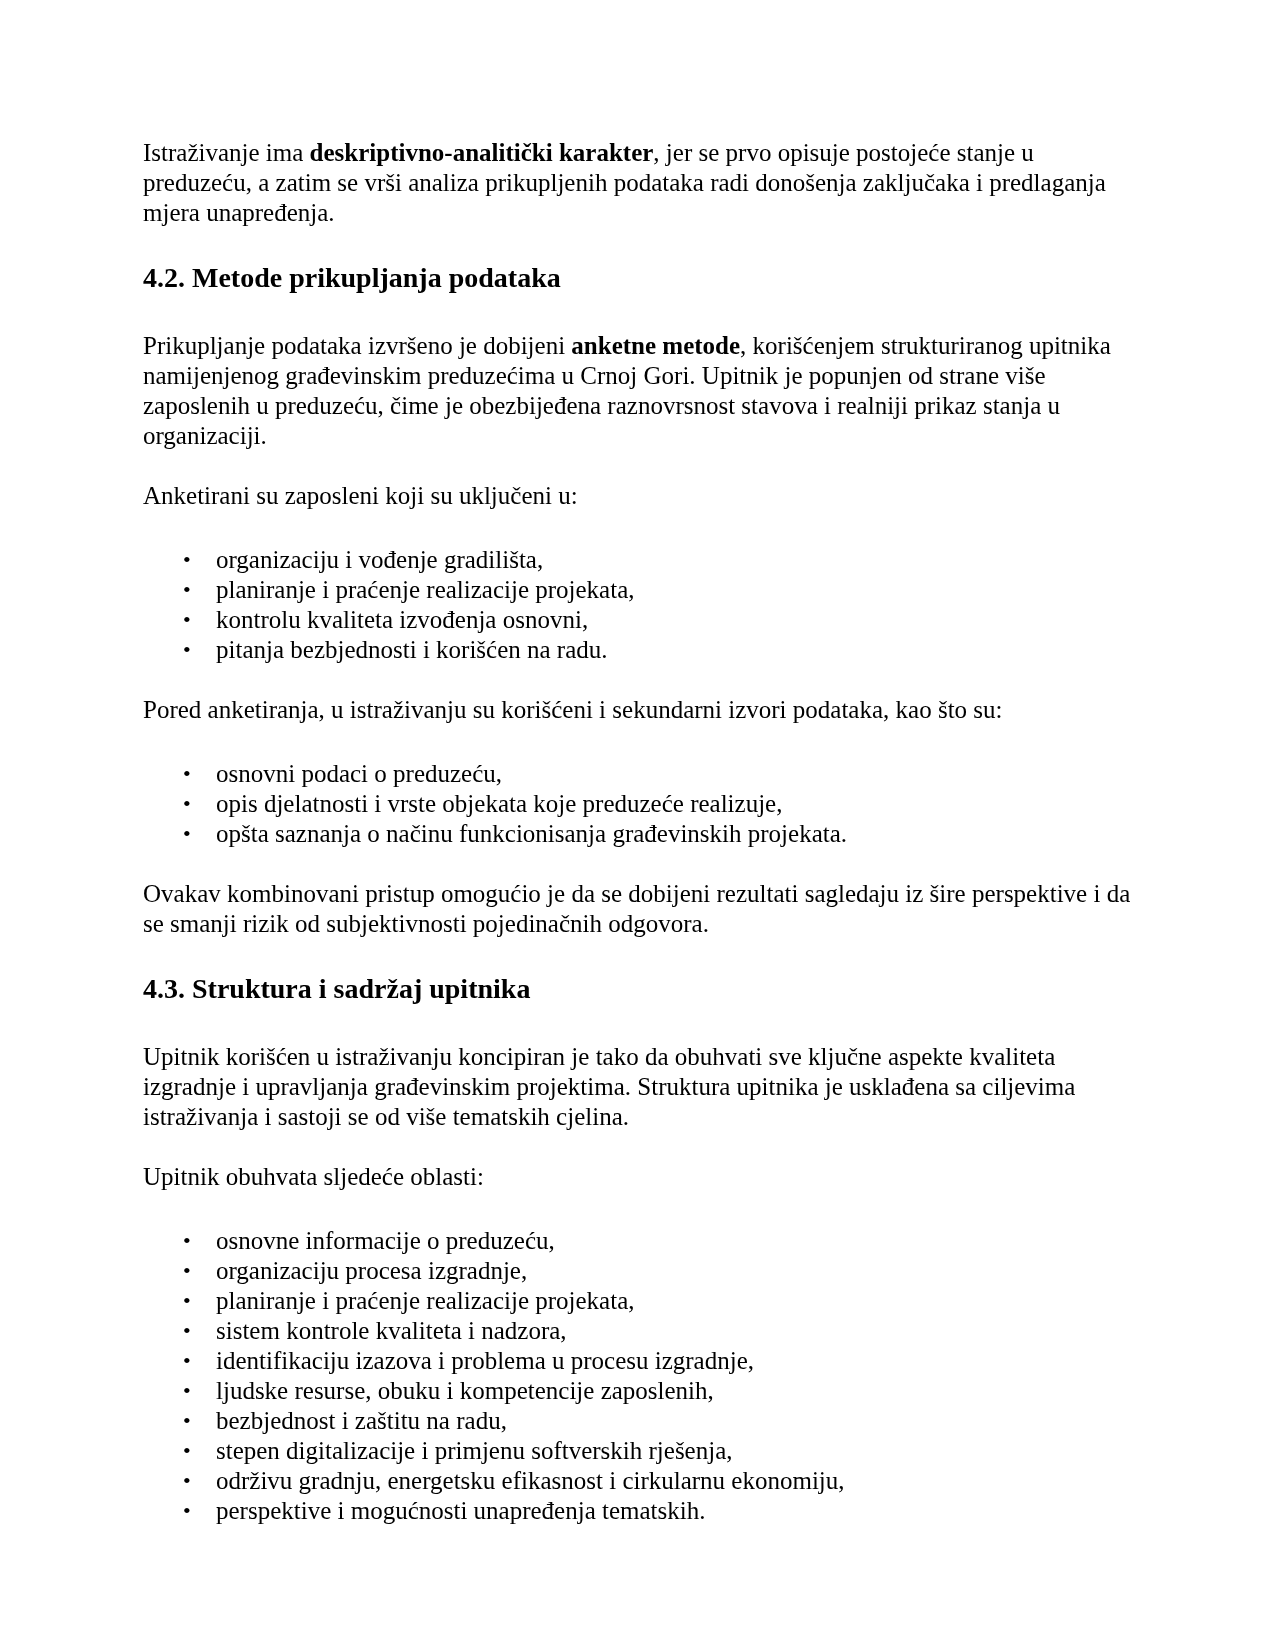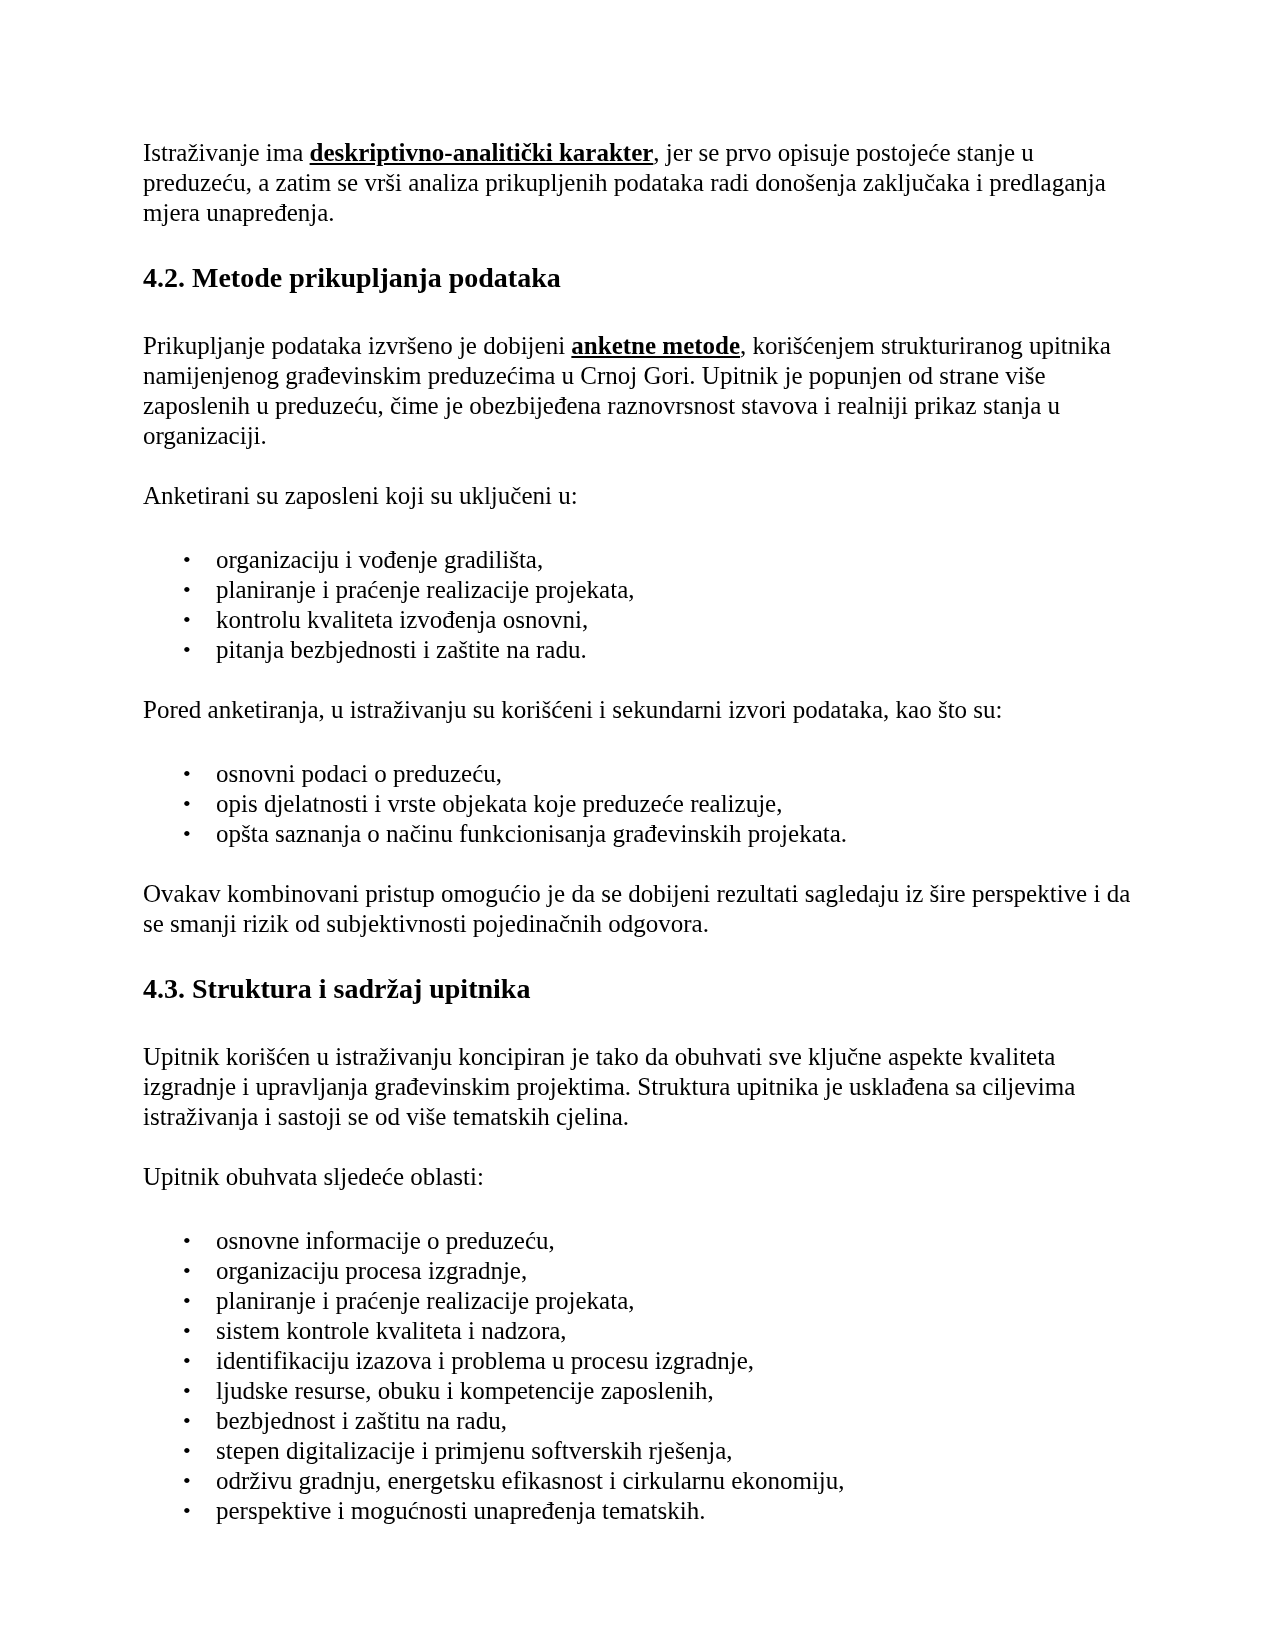--- a/index.html
+++ b/index.html
@@ -44,40 +44,40 @@
     padding-left: 73px;
     margin: 0;
     line-height: 30px;
   }
   ul.doc-list li .bullet {
     position: absolute;
     left: 40px;
     top: 0;
     font-size: 22px;
   }
-  b { font-weight: bold; text-decoration: underline; }
+  b { font-weight: bold; }
 </style>
 </head>
 <body>
 
 <div class="page">
 
   <p class="para first"><span>Istraživanje ima </span><b>deskriptivno-analitički karakter</b><span>, jer se prvo opisuje postojeće stanje u preduzeću, a zatim se vrši analiza prikupljenih podataka radi donošenja zaključaka i predlaganja mjera unapređenja.</span></p>
 
   <h1 class="doc-heading">4.2. Metode prikupljanja podataka</h1>
 
   <p class="para"><span>Prikupljanje podataka izvršeno je dobijeni </span><b>anketne metode</b><span>, korišćenjem strukturiranog upitnika namijenjenog građevinskim preduzećima u Crnoj Gori. Upitnik je popunjen od strane više zaposlenih u preduzeću, čime je obezbijeđena raznovrsnost stavova i realniji prikaz stanja u organizaciji.</span></p>
 
   <p class="para">Anketirani su zaposleni koji su uključeni u:</p>
 
   <ul class="doc-list">
     <li><span class="bullet">•</span><span>organizaciju i vođenje gradilišta,</span></li>
     <li><span class="bullet">•</span><span>planiranje i praćenje realizacije projekata,</span></li>
     <li><span class="bullet">•</span><span>kontrolu kvaliteta izvođenja osnovni,</span></li>
-    <li><span class="bullet">•</span><span>pitanja bezbjednosti i zaštite na radu.</span></li>
+    <li><span class="bullet">•</span><span>pitanja bezbjednosti i korišćen na radu.</span></li>
   </ul>
 
   <p class="para">Pored anketiranja, u istraživanju su korišćeni i sekundarni izvori podataka, kao što su:</p>
 
   <ul class="doc-list">
     <li><span class="bullet">•</span><span>osnovni podaci o preduzeću,</span></li>
     <li><span class="bullet">•</span><span>opis djelatnosti i vrste objekata koje preduzeće realizuje,</span></li>
     <li><span class="bullet">•</span><span>opšta saznanja o načinu funkcionisanja građevinskih projekata.</span></li>
   </ul>
 

